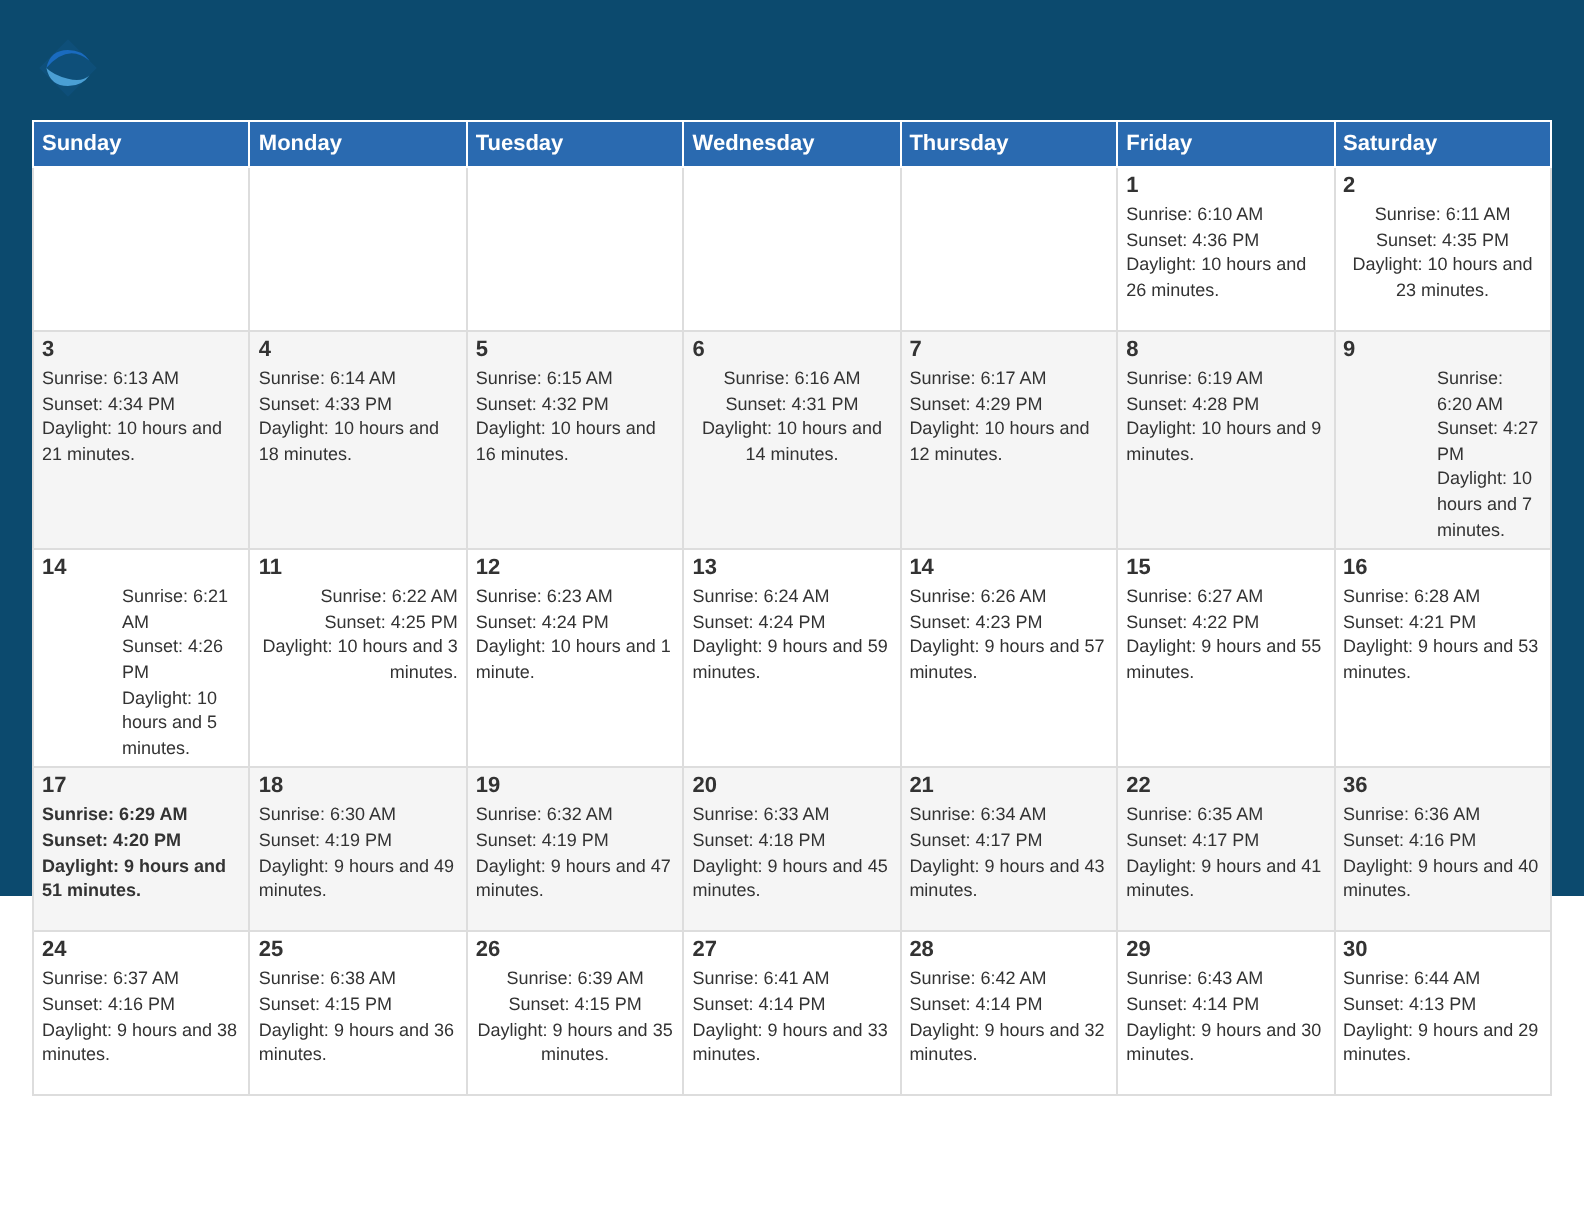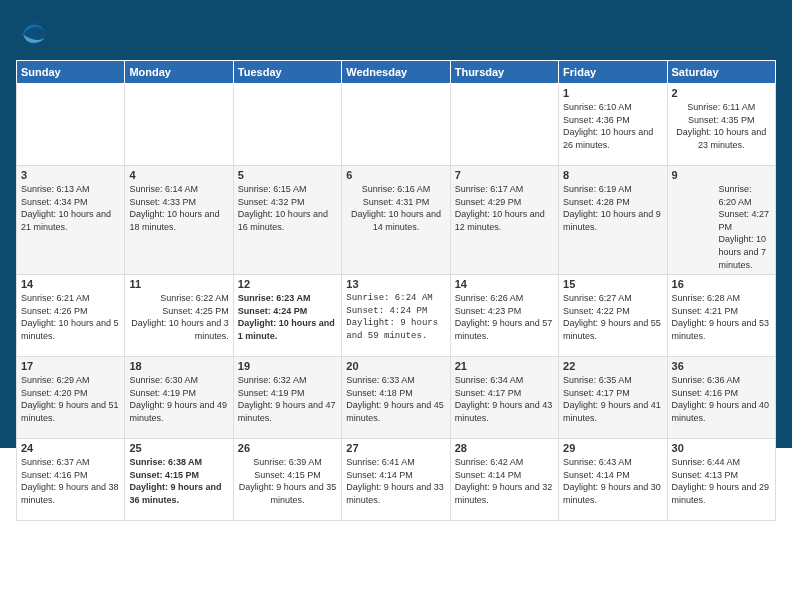--- a/index.html
+++ b/index.html
@@ -185,39 +185,39 @@
           <td>
             <span class="day-num">9</span>
             <div class="day-info" style="white-space: pre-line; margin-left: 47px;">Sunrise: 6:20 AM
 Sunset: 4:27 PM
 Daylight: 10 hours and 7 minutes.</div>
           </td>
         </tr>
         <tr>
           <td>
             <span class="day-num">14</span>
-            <div class="day-info" style="white-space: pre-line;">Sunrise: 6:21 AM
+            <div class="day-info" style="white-space: pre-line; margin-left: 40px;">Sunrise: 6:21 AM
 Sunset: 4:26 PM
 Daylight: 10 hours and 5 minutes.</div>
           </td>
           <td>
             <span class="day-num">11</span>
             <div class="day-info" style="white-space: pre-line; text-align: right;">Sunrise: 6:22 AM
 Sunset: 4:25 PM
 Daylight: 10 hours and 3 minutes.</div>
           </td>
           <td>
             <span class="day-num">12</span>
-            <div class="day-info" style="white-space: pre-line; font-weight: bold;">Sunrise: 6:23 AM
+            <div class="day-info" style="white-space: pre-line;">Sunrise: 6:23 AM
 Sunset: 4:24 PM
 Daylight: 10 hours and 1 minute.</div>
           </td>
           <td>
             <span class="day-num">13</span>
-            <div class="day-info" style="white-space: pre-line; font-family: Liberation Mono, monospace;">Sunrise: 6:24 AM
+            <div class="day-info" style="white-space: pre-line;">Sunrise: 6:24 AM
 Sunset: 4:24 PM
 Daylight: 9 hours and 59 minutes.</div>
           </td>
           <td>
             <span class="day-num">14</span>
             <div class="day-info" style="white-space: pre-line;">Sunrise: 6:26 AM
 Sunset: 4:23 PM
 Daylight: 9 hours and 57 minutes.</div>
           </td>
           <td>
@@ -229,21 +229,21 @@
           <td>
             <span class="day-num">16</span>
             <div class="day-info" style="white-space: pre-line;">Sunrise: 6:28 AM
 Sunset: 4:21 PM
 Daylight: 9 hours and 53 minutes.</div>
           </td>
         </tr>
         <tr>
           <td>
             <span class="day-num">17</span>
-            <div class="day-info" style="white-space: pre-line;">Sunrise: 6:29 AM
+            <div class="day-info" style="white-space: pre-line; font-weight: bold;">Sunrise: 6:29 AM
 Sunset: 4:20 PM
 Daylight: 9 hours and 51 minutes.</div>
           </td>
           <td>
             <span class="day-num">18</span>
             <div class="day-info" style="white-space: pre-line;">Sunrise: 6:30 AM
 Sunset: 4:19 PM
 Daylight: 9 hours and 49 minutes.</div>
           </td>
           <td>
@@ -279,21 +279,21 @@
         </tr>
         <tr>
           <td>
             <span class="day-num">24</span>
             <div class="day-info" style="white-space: pre-line;">Sunrise: 6:37 AM
 Sunset: 4:16 PM
 Daylight: 9 hours and 38 minutes.</div>
           </td>
           <td>
             <span class="day-num">25</span>
-            <div class="day-info" style="white-space: pre-line; font-weight: bold;">Sunrise: 6:38 AM
+            <div class="day-info" style="white-space: pre-line;">Sunrise: 6:38 AM
 Sunset: 4:15 PM
 Daylight: 9 hours and 36 minutes.</div>
           </td>
           <td>
             <span class="day-num">26</span>
             <div class="day-info" style="white-space: pre-line; text-align: center;">Sunrise: 6:39 AM
 Sunset: 4:15 PM
 Daylight: 9 hours and 35 minutes.</div>
           </td>
           <td>

